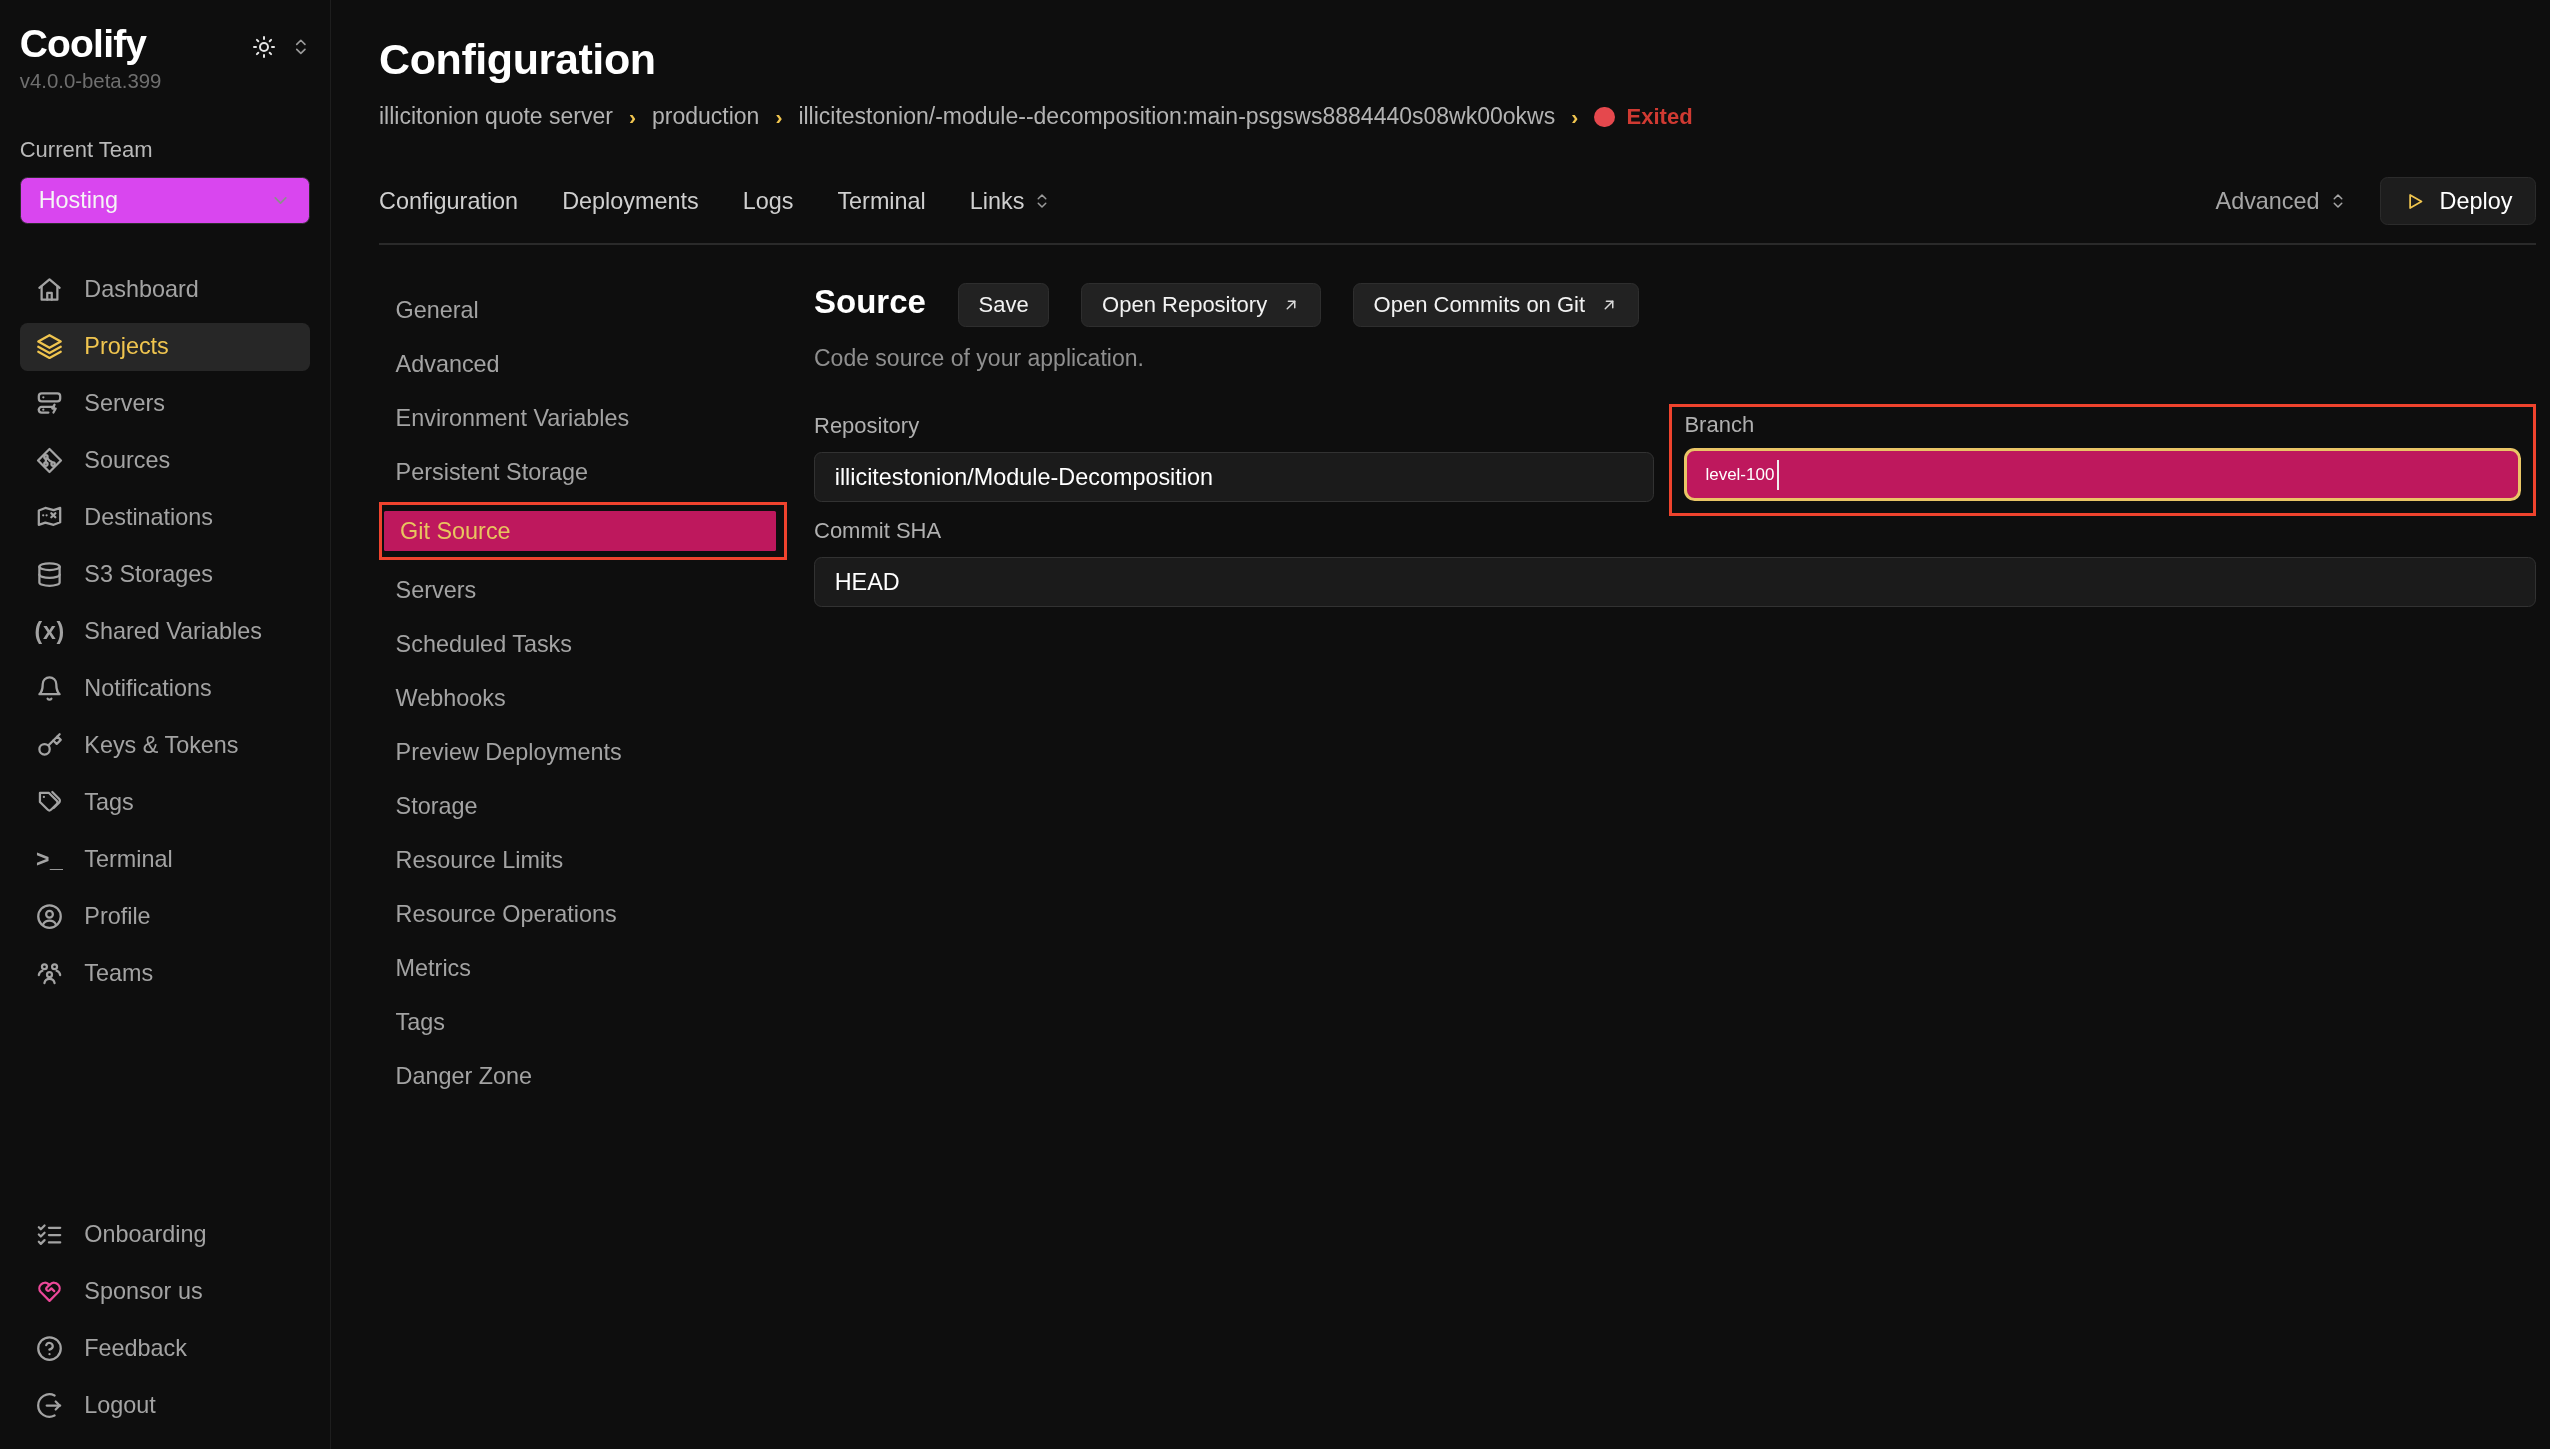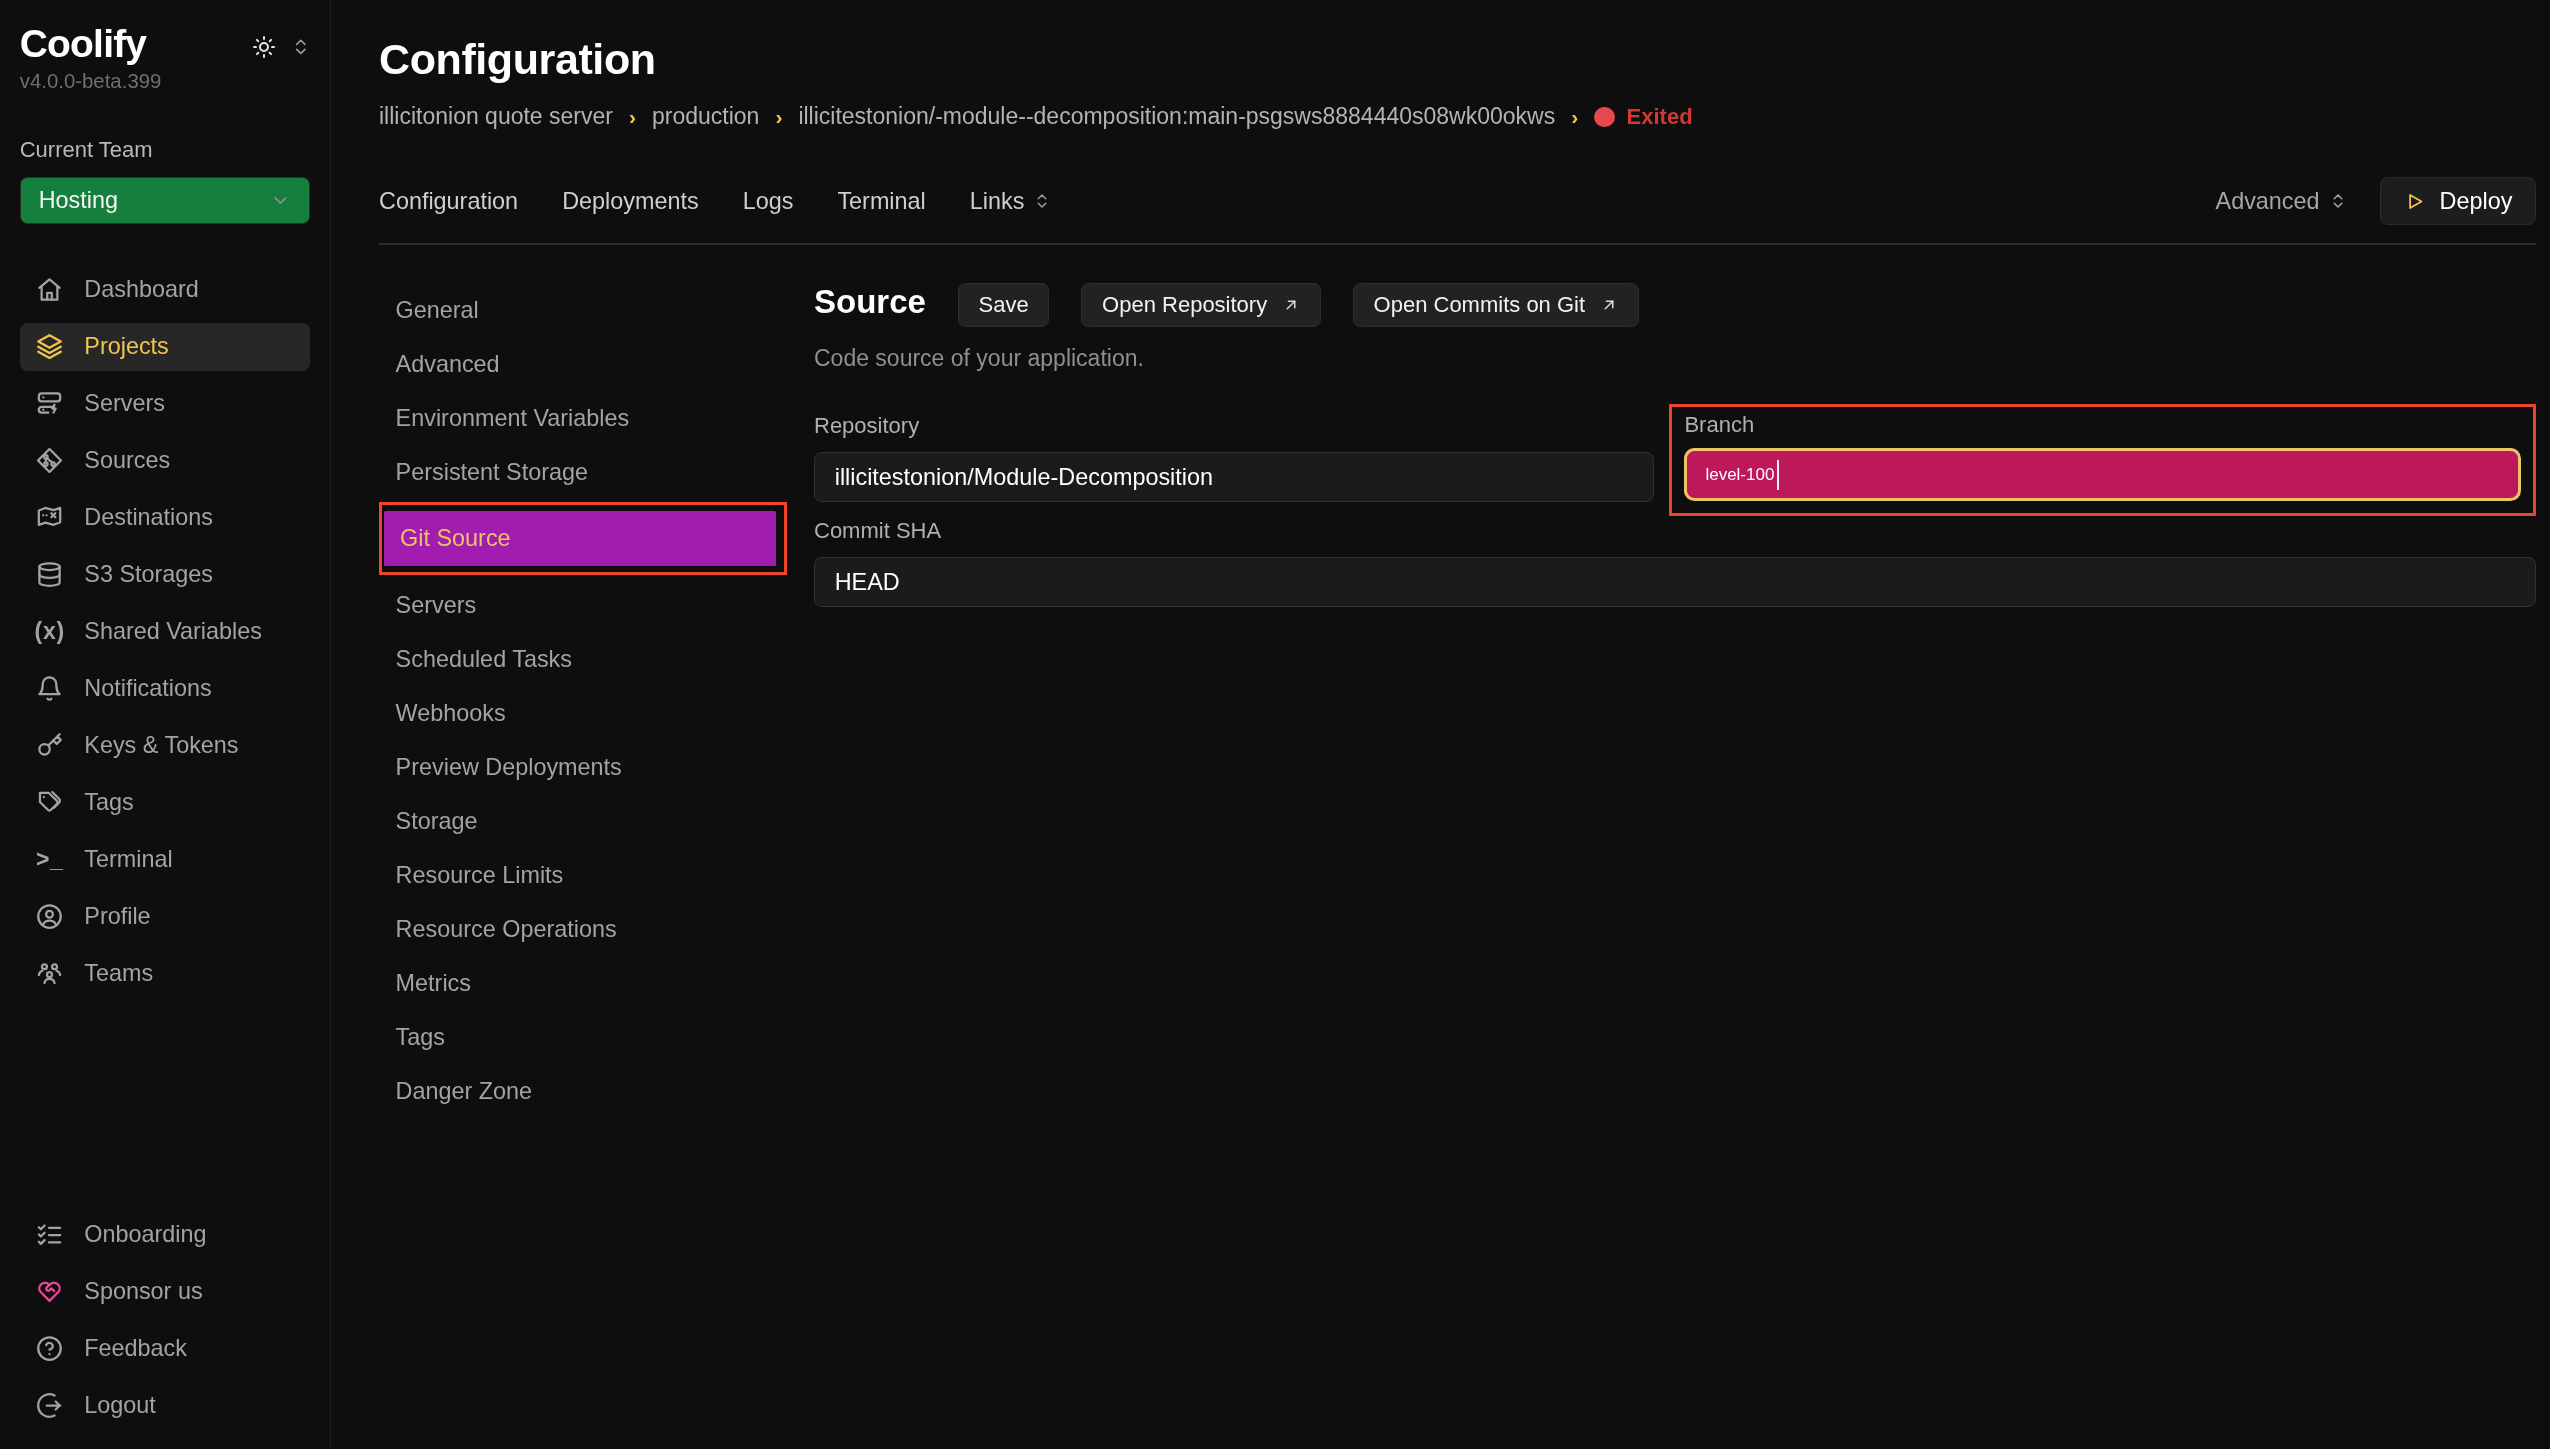--- a/index.html
+++ b/index.html
@@ -23,21 +23,21 @@
   }
   .logo-row { display:flex; justify-content:space-between; align-items:flex-start; }
   .logo { font-size:39px; font-weight:700; letter-spacing:-0.8px; line-height:1.1; }
   .logo-icons { display:flex; align-items:center; gap:15px; margin-top:12px; color:#e5e5e5; }
   .logo-icons .dim { color:#9a9a9a; }
   .version { color:#6f6f6f; font-size:20.4px; margin-top:4.5px; }
 
   .team-label { color:#b9b9b9; font-size:22px; margin-top:44px; }
   .team-select {
     margin-top:13.6px; height:47px; width:100%;
-    background:#15803d; border:1.5px solid #2e2e2e; border-radius:7.6px;
+    background:#d946ef; border:1.5px solid #2e2e2e; border-radius:7.6px;
     display:flex; align-items:center; justify-content:space-between;
     padding:0 18px; font-size:23.4px; color:#f5f5f5; cursor:pointer;
   }
   .team-select .chev { color:#8d8d8d; }
 
   .nav { margin-top:42px; display:flex; flex-direction:column; gap:9px; }
   .nav-item {
     display:flex; align-items:center; gap:21px;
     height:48px; padding:0 16.6px; border-radius:7.6px;
     color:#a3a3a3; font-size:23.4px; cursor:pointer; white-space:nowrap;
@@ -72,21 +72,21 @@
   }
   .deploy-btn .play { color:#f0c54f; }
 
   .divider { border-bottom:2.3px solid #2a2a2a; margin-top:18px; }
 
   .content { display:flex; margin-top:38px; gap:27px; flex:1; }
   .subnav { width:408px; min-width:408px; display:flex; flex-direction:column; font-size:23.4px; color:#a3a3a3; }
   .subnav-item { height:54px; display:flex; align-items:center; padding:0 16.6px; cursor:pointer; white-space:nowrap; }
   .annotation-box { border:3.8px solid #ef432d; }
   .gitsource-box { margin:3px 0; padding:6px 7.6px 6px 1.5px; }
-  .subnav-item.active { background:#a21caf; color:#e8c55f; height:55px; width:100%; border-radius:1.5px; }
+  .subnav-item.active { background:#be185d; color:#e8c55f; height:40px; width:100%; border-radius:1.5px; }
 
   .form-col { flex:1; display:flex; flex-direction:column; }
   .source-header { display:flex; align-items:flex-start; gap:32px; }
   .source-title { font-size:33px; font-weight:700; }
   .btn {
     background:#222; border:1.5px solid #2e2e2e; border-radius:7.6px;
     height:44px; padding:0 19.7px; display:flex; align-items:center; gap:15px;
     font-size:22px; color:#f2f2f2; cursor:pointer; font-family:inherit; white-space:nowrap;
   }
   .btn .arr { color:#d9d9d9; }

